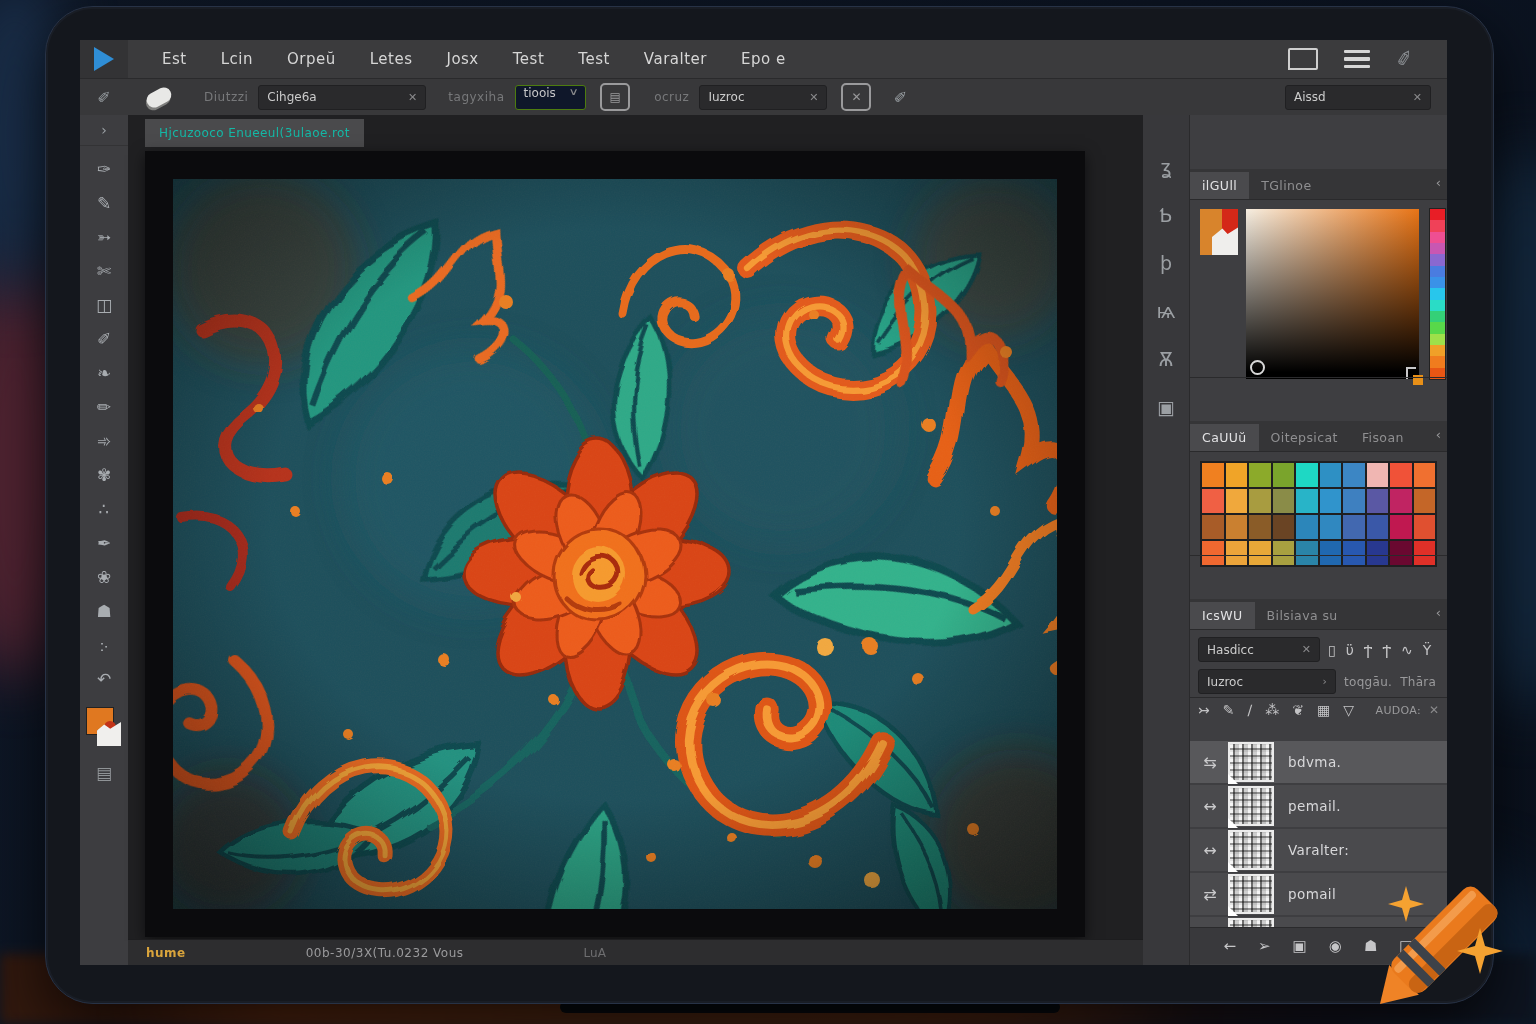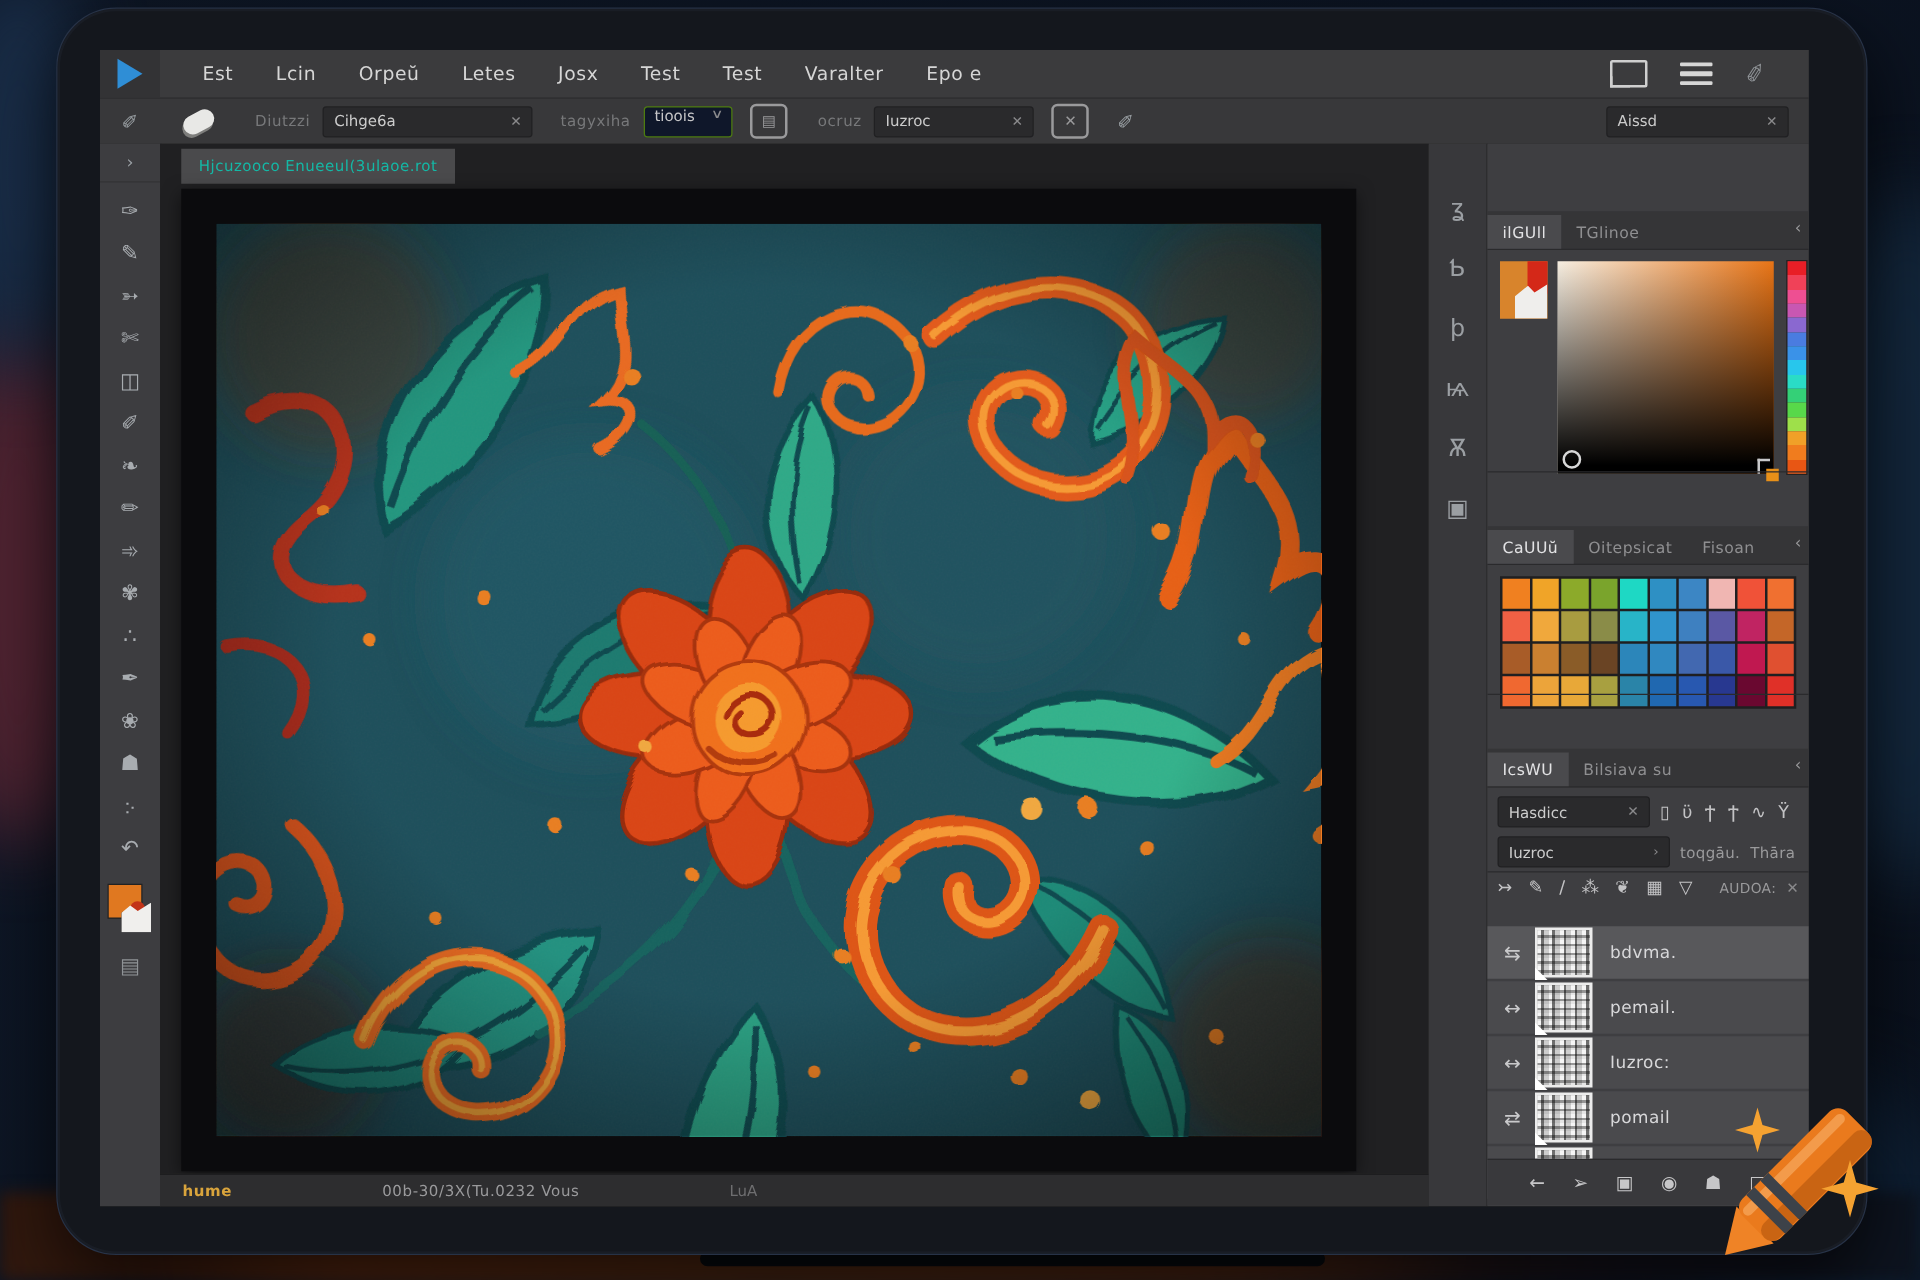--- a/index.html
+++ b/index.html
@@ -516,21 +516,21 @@
               <span class="lab">bdvma.</span>
             </div>
             <div class="layer">
               <span class="arr">↔</span>
               <div class="lthumb"></div>
               <span class="lab">pemail.</span>
             </div>
             <div class="layer">
               <span class="arr">↔</span>
               <div class="lthumb"></div>
-              <span class="lab">Iuzroc:</span>
+              <span class="lab">Varalter:</span>
             </div>
             <div class="layer">
               <span class="arr">⇄</span>
               <div class="lthumb"></div>
               <span class="lab">pomail</span>
             </div>
             <div class="layer">
               <span class="arr">↔</span>
               <div class="lthumb"></div>
               <span class="lab">besnail</span>

